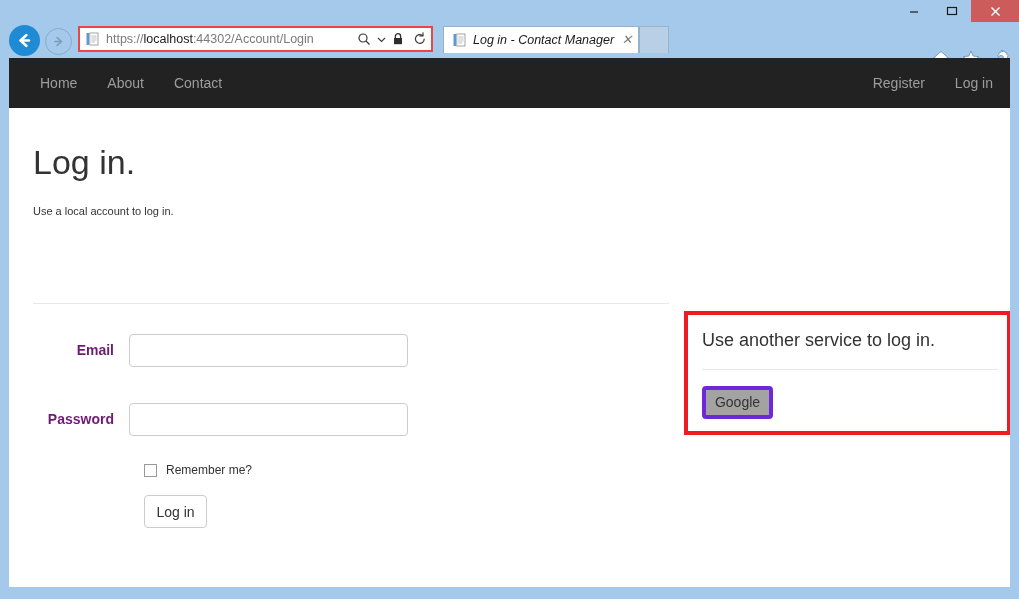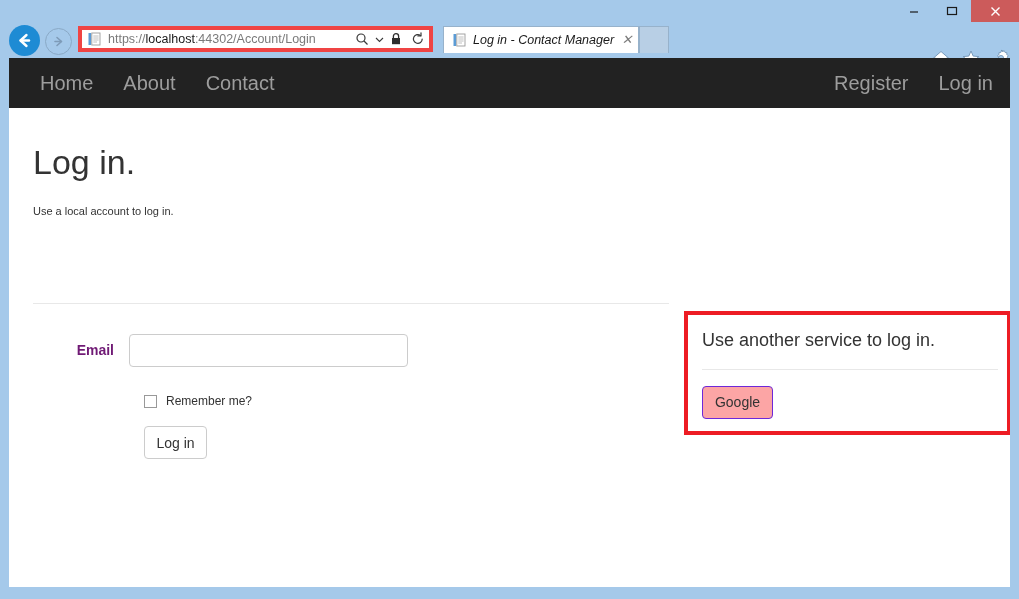--- a/index.html
+++ b/index.html
@@ -70,21 +70,21 @@
     border: 1px solid #8aa9c6;
     background: #a5c9ea;
     display: flex; align-items: center; justify-content: center;
   }
 
   #address-bar {
     position: absolute;
     left: 78px; top: 26px;
     width: 355px; height: 26px;
     background: #ffffff;
-    border: 4px solid #ef4444;
+    border: 2px solid #ef4444;
     display: flex;
     align-items: center;
     box-sizing: border-box;
   }
   #address-bar { top: 4px; }
   #page-favicon {
     margin-left: 4px;
     width: 16px; height: 16px;
     display: flex; align-items: center; justify-content: center;
   }
@@ -187,21 +187,21 @@
     box-sizing: border-box;
   }
   #site-brand {
     color: #b9b9b9;
     font-size: 19px;
     padding: 0 14px;
     letter-spacing: .1px;
   }
   .nav-link {
     color: #9d9d9d;
-    font-size: 20px;
+    font-size: 14px;
     padding: 0 15px;
     line-height: 50px;
   }
   #nav-left {
     display: flex;
     align-items: center;
   }
   #nav-right {
     margin-left: auto;
     display: flex;
@@ -323,22 +323,22 @@
   #external-divider {
     margin-top: 17px;
     width: 296px;
     height: 1px;
     background: #e8e8e8;
   }
   #google-button {
     margin-top: 16px;
     width: 71px;
     height: 33px;
-    background: #fca5a5;
-    border: 1px solid #6d28d9;
+    background: #a3a3a3;
+    border: 4px solid #6d28d9;
     border-radius: 4px;
     font-size: 14px;
     color: #333333;
     font-family: "Liberation Sans", sans-serif;
     cursor: pointer;
   }
 </style>
 </head>
 <body>
 
@@ -467,20 +467,24 @@
 
       <h1 id="login-heading">Log in.</h1>
       <div id="local-account-subtitle">Use a local account to log in.</div>
       <div id="local-divider"></div>
 
       <form id="login-form">
         <div class="form-row">
           <label class="form-label">Email</label>
           <input class="form-input" type="text" value="" style="">
         </div>
+        <div class="form-row" style="margin-top:17px">
+          <label class="form-label">Password</label>
+          <input class="form-input" type="password" value="" style="">
+        </div>
         <div id="remember-row">
           <span id="remember-checkbox"></span>
           <span id="remember-label">Remember me?</span>
         </div>
         <div>
           <button id="login-submit">Log in</button>
         </div>
       </form>
 
       <div id="external-login-panel">

